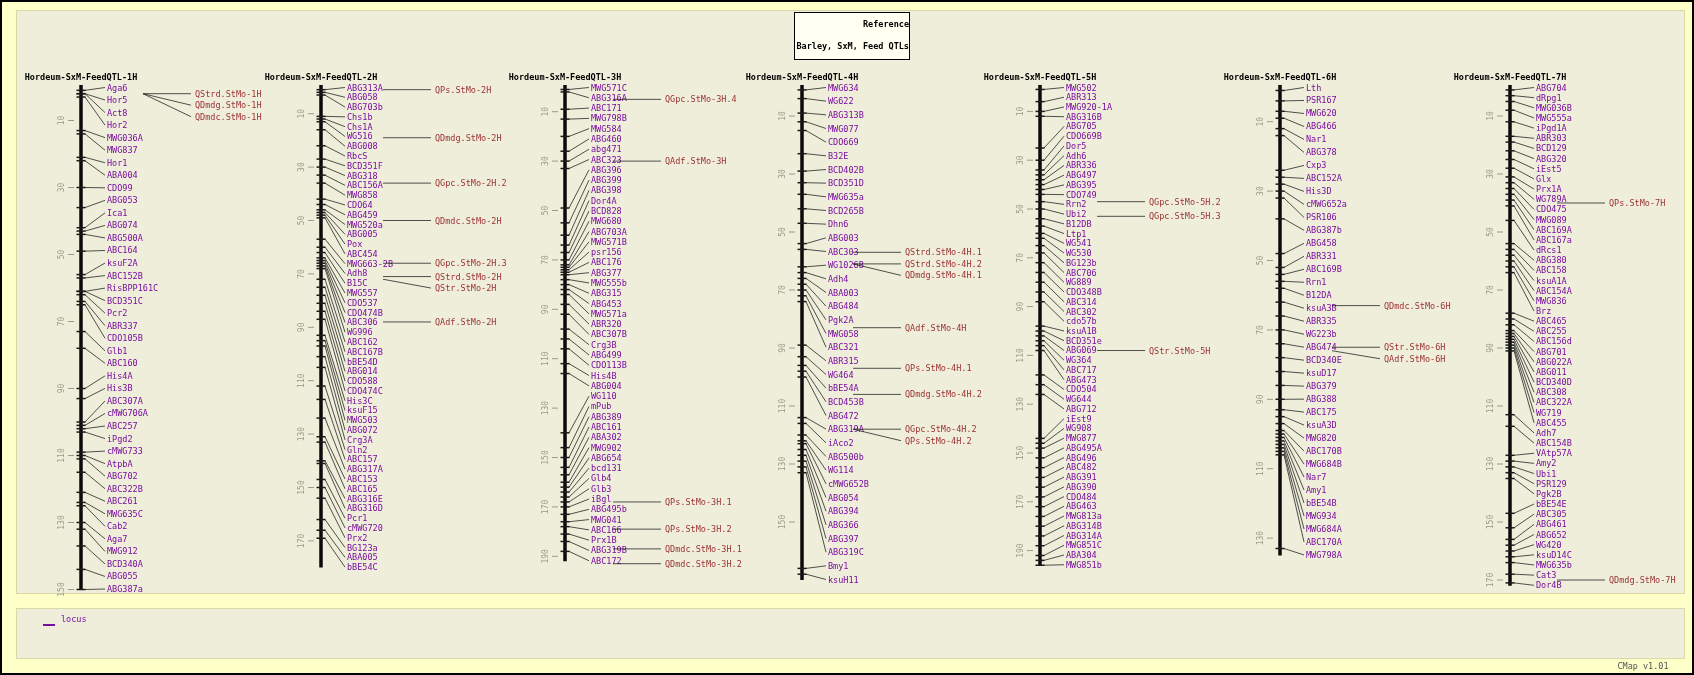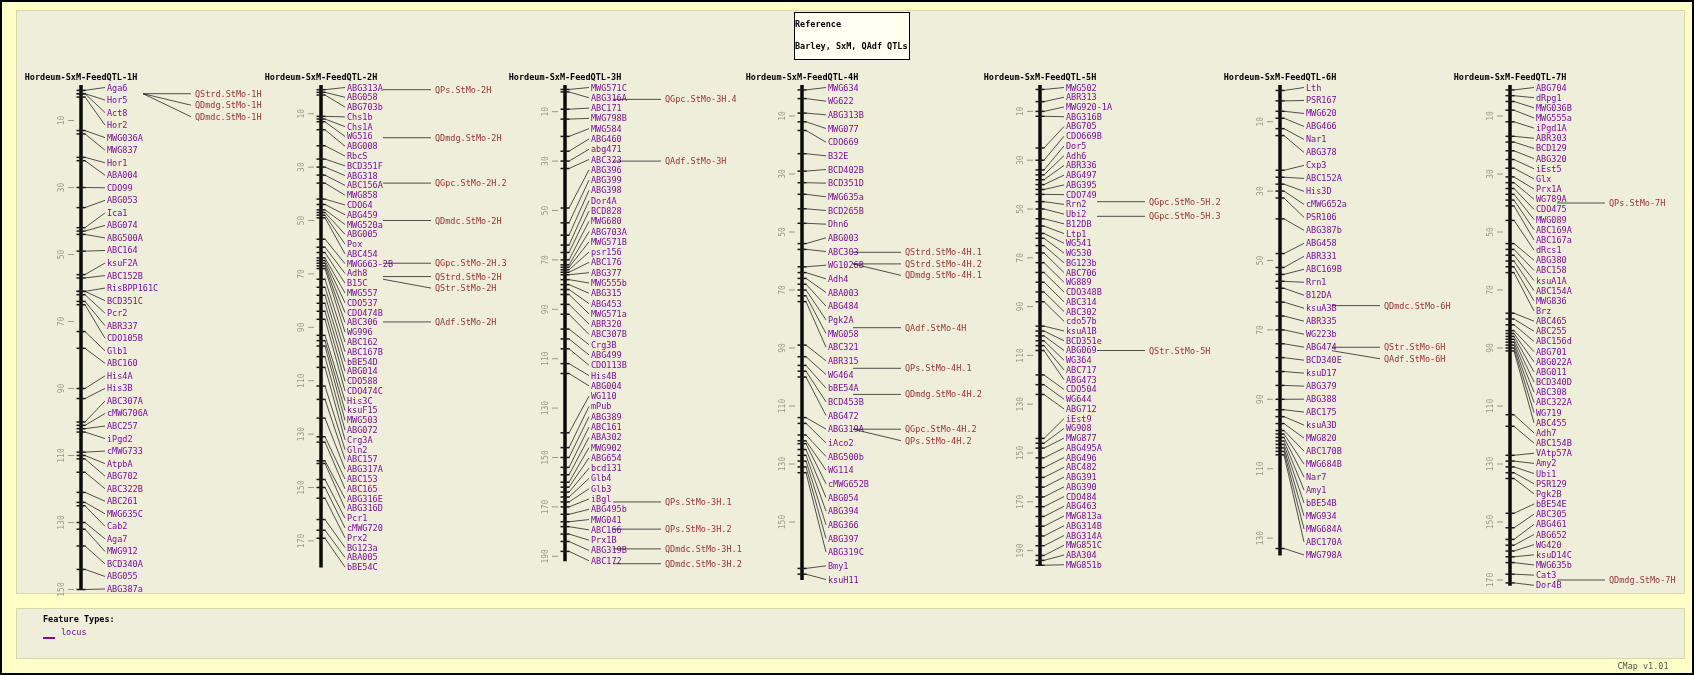--- a/index.html
+++ b/index.html
@@ -10,44 +10,43 @@
   .panel{position:absolute;background:#eeeedb;border:1px solid #d9d9a8;box-sizing:border-box;}
   .main-panel{left:14px;top:8px;width:1669px;height:584px;}
   .legend-panel{left:14px;top:606px;width:1669px;height:51px;padding:4px 0 0 26px;}
   .legend-title{font-size:8.5px;font-weight:bold;color:#000;line-height:13px;}
   .legend-row{font-size:8.5px;line-height:13px;display:flex;align-items:flex-end;}
   .locus-dash{display:inline-block;width:12px;height:2px;background:#7a0d9e;margin-right:6px;}
   .locus-word{color:#7a0d9e;}
   .qtl-swatch{display:inline-block;width:5px;height:10px;background:#8b2525;border:1px solid #3a0f0f;margin:0 9px 0 4px;box-sizing:border-box;}
   .qtl-word{color:#9c3232;}
   .ref-box{position:absolute;left:792px;top:10px;width:116px;height:48px;background:#fffff2;
-           border:1px solid #000;box-sizing:border-box;text-align:left;z-index:5;}
+           border:1px solid #000;box-sizing:border-box;text-align:right;z-index:5;}
   .ref-title{font-size:8.5px;font-weight:bold;color:#000;margin-top:6px;}
   .ref-sub{font-size:8.5px;font-weight:bold;color:#000;margin-top:12px;white-space:nowrap;}
   .footer{position:absolute;left:1595px;top:659px;width:92px;font-size:8.5px;color:#555;text-align:center;}
   #map-svg{position:absolute;left:0;top:0;z-index:3;}
   text{font-family:"DejaVu Sans Mono","Liberation Mono",monospace;}
 </style>
 </head>
 <body>
 
 <div class="frame">
   <div class="panel main-panel"></div>
 
   <div class="panel legend-panel">
-    <div class="legend-title">Feature Types:</div>
     <div class="legend-row">
       <span class="locus-dash"></span>
       <span class="locus-word">locus</span>
     </div>
   </div>
 
   <div class="ref-box">
     <div class="ref-title">Reference</div>
-    <div class="ref-sub">Barley, SxM, QAdf QTLs</div>
+    <div class="ref-sub">Barley, SxM, Feed QTLs</div>
   </div>
 
   <svg id="map-svg" width="1694" height="675">
       <text x="79" y="78" text-anchor="middle" font-size="8.5" font-weight="bold" fill="#000">Hordeum-SxM-FeedQTL-1H</text>
       <line x1="66" y1="118.5" x2="72" y2="118.5" stroke="#9a9a88" stroke-width="1"></line>
       <text x="62" y="118.5" text-anchor="middle" font-size="8" fill="#9a9a88" transform="rotate(-90 62 118.5)">10</text>
       <line x1="66" y1="185.5" x2="72" y2="185.5" stroke="#9a9a88" stroke-width="1"></line>
       <text x="62" y="185.5" text-anchor="middle" font-size="8" fill="#9a9a88" transform="rotate(-90 62 185.5)">30</text>
       <line x1="66" y1="252.5" x2="72" y2="252.5" stroke="#9a9a88" stroke-width="1"></line>
       <text x="62" y="252.5" text-anchor="middle" font-size="8" fill="#9a9a88" transform="rotate(-90 62 252.5)">50</text>

